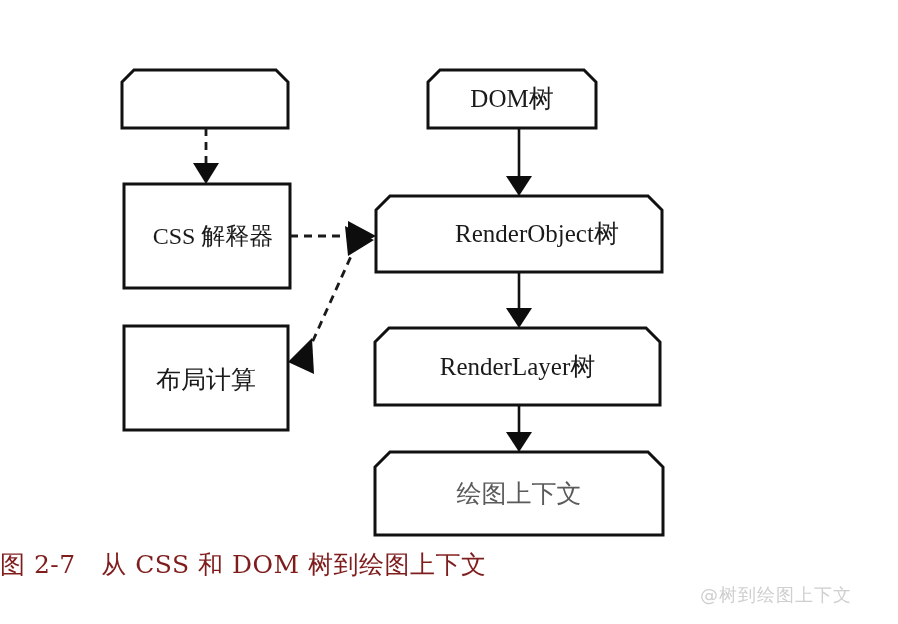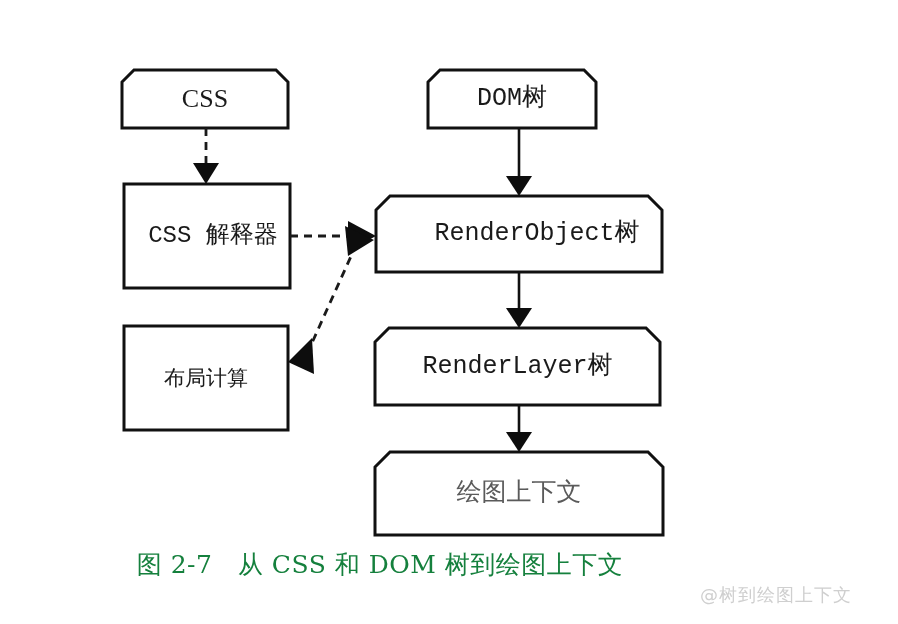--- a/index.html
+++ b/index.html
@@ -59,33 +59,32 @@
     text-align: center;
     color: #1a1a1a;
     line-height: 1.2;
     white-space: nowrap;
     pointer-events: none;
   }
   .label-latin {
     font-family: "Liberation Serif", "DejaVu Serif", serif;
   }
   .label-cjk {
-    font-family: Liberation Mono, monospace;
+    font-family: Liberation Serif, serif;
   }
   .label-faded {
     color: #5a5a5a;
   }
   .caption {
     position: absolute;
     left: 0;
     top: 548px;
     width: 760px;
-    text-align: center;
     font-size: 25px;
-    color: #15803d;
+    color: #7f1d1d;
     letter-spacing: 0.5px;
     font-family: "DejaVu Serif", "Liberation Serif", serif;
   }
   .watermark {
     position: absolute;
     left: 700px;
     top: 583px;
     font-size: 18px;
     color: #cfcfcf;
     font-family: "DejaVu Sans", "Liberation Sans", sans-serif;
@@ -127,29 +126,28 @@
     <polygon class="arrowhead" points="288,362 312,338 314,374"></polygon>
     <polygon class="arrowhead" points="374,240 348,256 345,226"></polygon>
 
     <line class="edge-solid" x1="519" y1="272" x2="519" y2="310"></line>
     <polygon class="arrowhead" points="506,308 532,308 519,328"></polygon>
 
     <line class="edge-solid" x1="519" y1="405" x2="519" y2="434"></line>
     <polygon class="arrowhead" points="506,432 532,432 519,452"></polygon>
   </svg>
 
-  <div class="node-label label-latin" style="left:122px; top:70px; width:166px; height:58px; font-size:26px;">CSS</div>
 
   <div class="node-label label-cjk" style="left:428px; top:70px; width:168px; height:58px; font-size:25px;">DOM树</div>
 
   <div class="node-label label-cjk" style="left:124px; top:184px; width:166px; height:104px; font-size:24px;margin-left:6px;">CSS 解释器</div>
 
   <div class="node-label label-cjk" style="left:376px; top:196px; width:322px; height:76px; font-size:25px;">RenderObject树</div>
 
-  <div class="node-label label-cjk" style="left:124px; top:326px; width:164px; height:108px; font-size:21px;">布局计算</div>
+  <div class="node-label label-cjk" style="left:124px; top:326px; width:164px; height:108px; font-size:25px;">布局计算</div>
 
   <div class="node-label label-cjk label-faded" style="left:375px; top:452px; width:288px; height:83px; font-size:25px;">绘图上下文</div>
 
   <div class="node-label label-cjk" style="left:375px; top:328px; width:285px; height:77px; font-size:25px;">RenderLayer树</div>
 
   <div class="caption">图 2-7　从 CSS 和 DOM 树到绘图上下文</div>
 
   <div class="watermark">@树到绘图上下文</div>
 
 </div>

